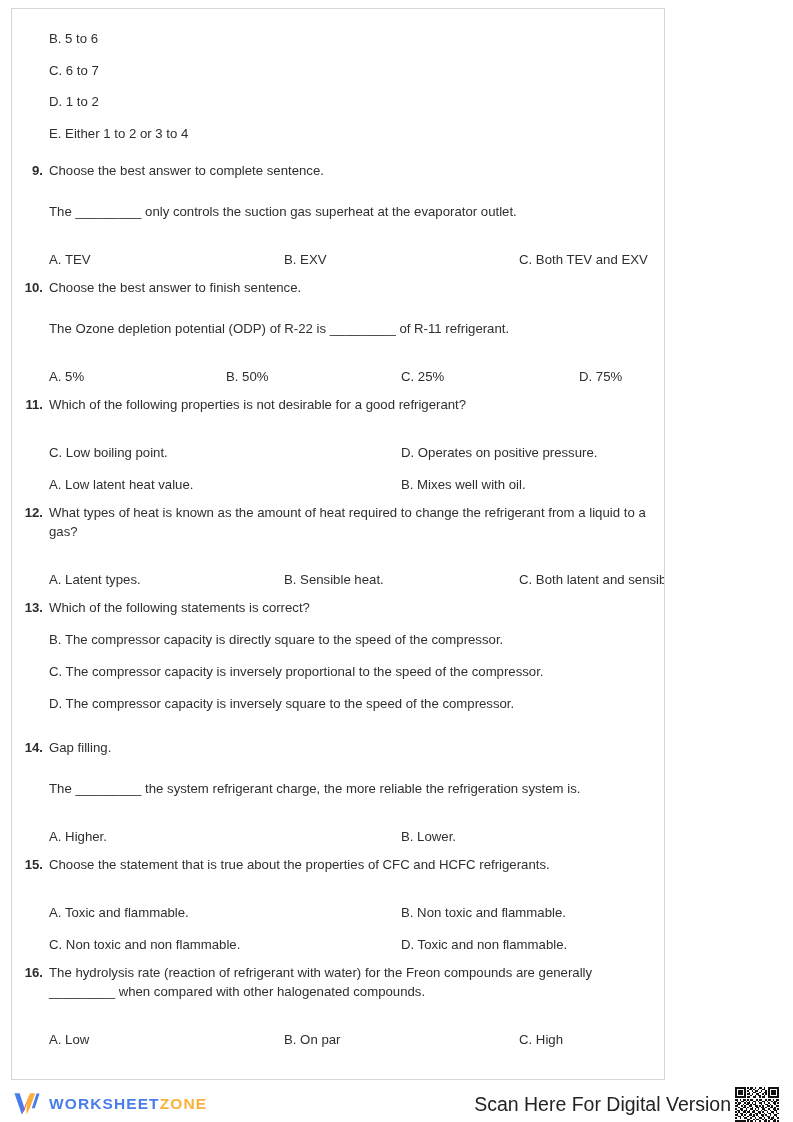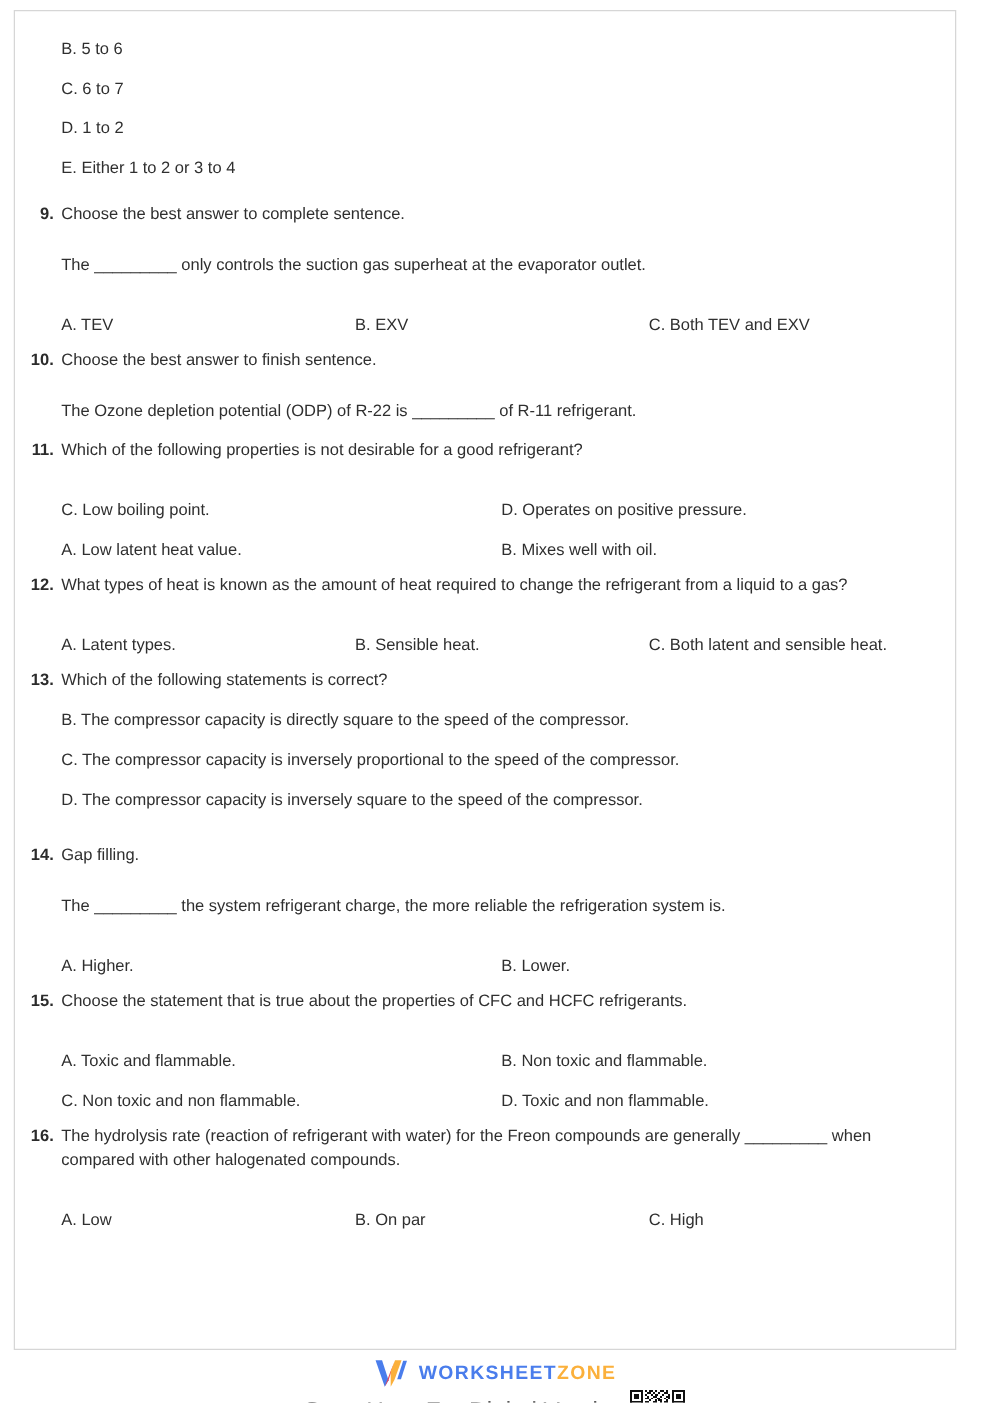--- a/index.html
+++ b/index.html
@@ -13,21 +13,21 @@
     font-family: "Liberation Sans", sans-serif;
     color: #2b2b2b;
     overflow: hidden;
     position: relative;
   }
 
   .page-sheet {
     position: absolute;
     left: 11px;
     top: 8px;
-    width: 754px;
+    width: 654px;
     height: 1072px;
     border: 1px solid #d6d6d6;
     background: #ffffff;
     box-sizing: border-box;
     overflow: hidden;
   }
 
   .content {
     position: absolute;
     left: 0;
@@ -127,21 +127,20 @@
     position: absolute;
     left: 0;
     top: 1086px;
     width: 793px;
     height: 36px;
     display: flex;
     align-items: center;
     justify-content: space-between;
     padding: 0 14px 0 12px;
     box-sizing: border-box;
-    flex-direction: column;
   }
   .brand {
     display: flex;
     align-items: center;
     gap: 7px;
   }
   .brand-mark {
     width: 30px;
     height: 26px;
     display: block;
@@ -198,20 +197,28 @@
           </div>
         </div>
       </div>
     </div>
 
     <div class="question">
       <div class="q-num">10.</div>
       <div class="q-body">
         <div class="q-text">Choose the best answer to finish sentence.</div>
         <div class="q-prompt">The Ozone depletion potential (ODP) of R-22 is _________ of R-11 refrigerant.</div>
+        <div class="options">
+          <div class="opt-row">
+            <span class="opt col4-a">A. 5%</span>
+            <span class="opt col4-b">B. 50%</span>
+            <span class="opt col4-c">C. 25%</span>
+            <span class="opt col4-d">D. 75%</span>
+          </div>
+        </div>
       </div>
     </div>
 
     <div class="question">
       <div class="q-num">11.</div>
       <div class="q-body">
         <div class="q-text">Which of the following properties is not desirable for a good refrigerant?</div>
         <div class="options">
           <div class="opt-row">
             <span class="opt col2-a">C. Low boiling point.</span>

